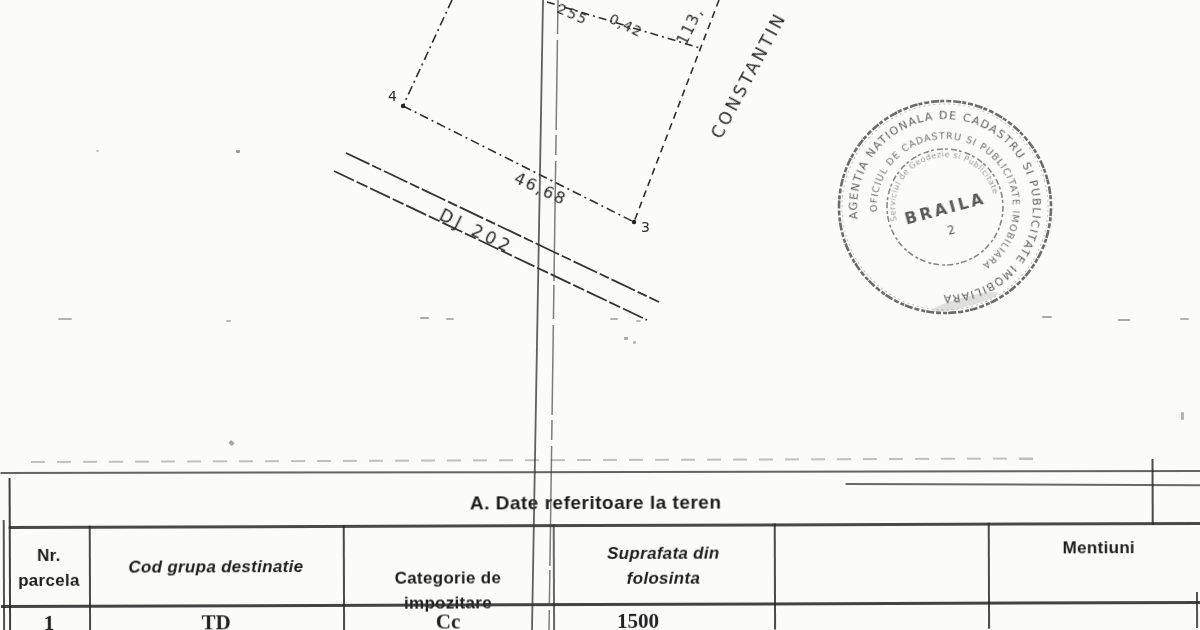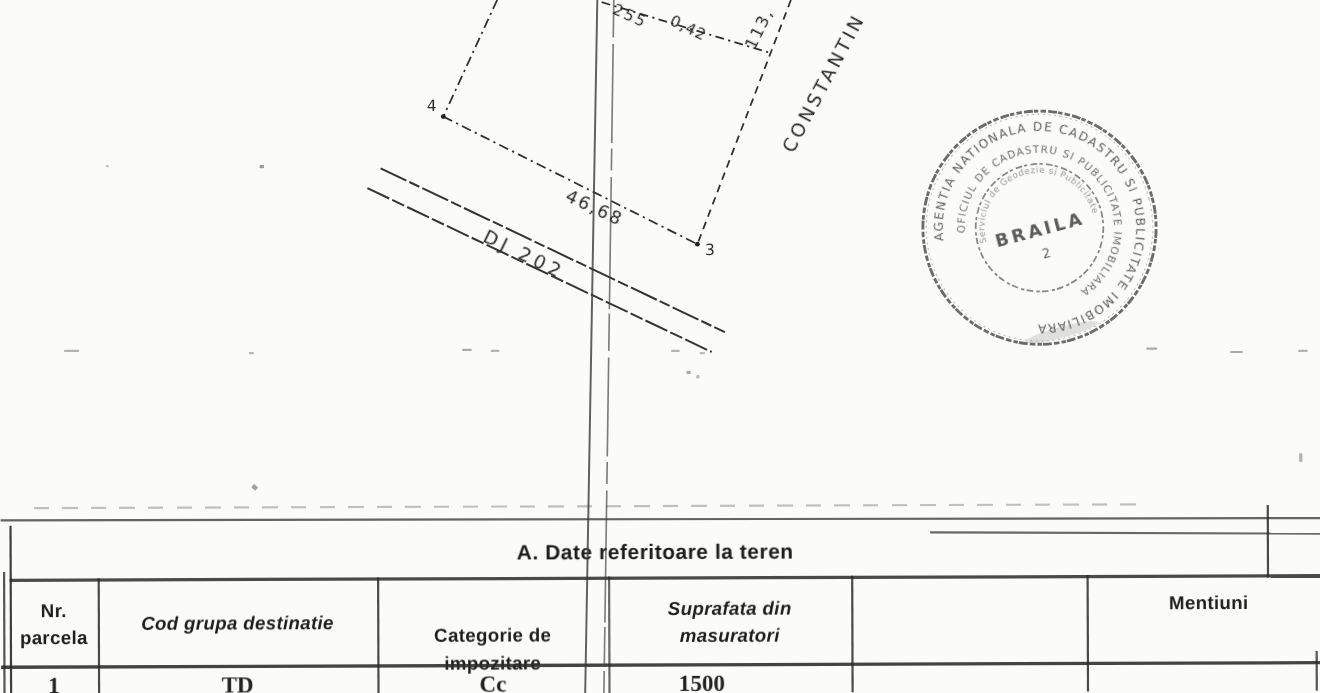--- a/index.html
+++ b/index.html
@@ -78,21 +78,21 @@
     <div class="cell" style="left:90px;top:528px;width:250px;height:76px;font-style:italic;">
       <span>Cod grupa destinatie</span>
       <span></span>
     </div>
     <div class="cell" style="left:344px;top:528px;width:206px;height:76px;margin-top:24px;">
       <span>Categorie de</span>
       <span>impozitare</span>
     </div>
     <div class="cell" style="left:554px;top:528px;width:217px;height:76px;font-style:italic;">
       <span>Suprafata din</span>
-      <span>masuratori</span>
+      <span>folosinta</span>
     </div>
     <div class="cell" style="left:989px;top:512px;width:218px;height:76px;">
       <span>Mentiuni</span>
       <span></span>
     </div>
 
     <div class="vline" style="left:2px;top:518px;width:2px;height:112px;opacity:.8"></div>
     <div class="vline" style="left:8px;top:476px;width:2px;height:154px;opacity:.9"></div>
     <div class="vline" style="left:88px;top:524px;width:2px;height:106px;opacity:.85"></div>
     <div class="vline" style="left:342px;top:524px;width:2px;height:106px;opacity:.85"></div>

